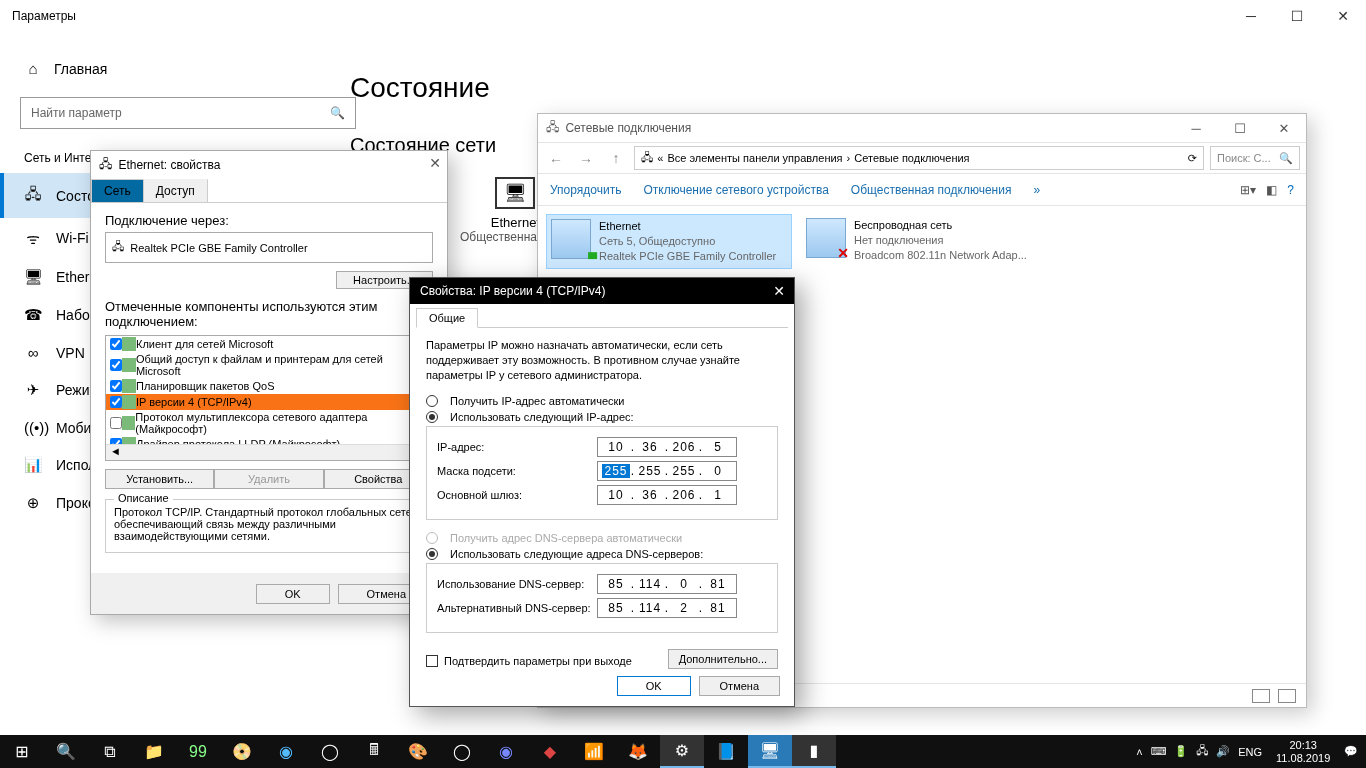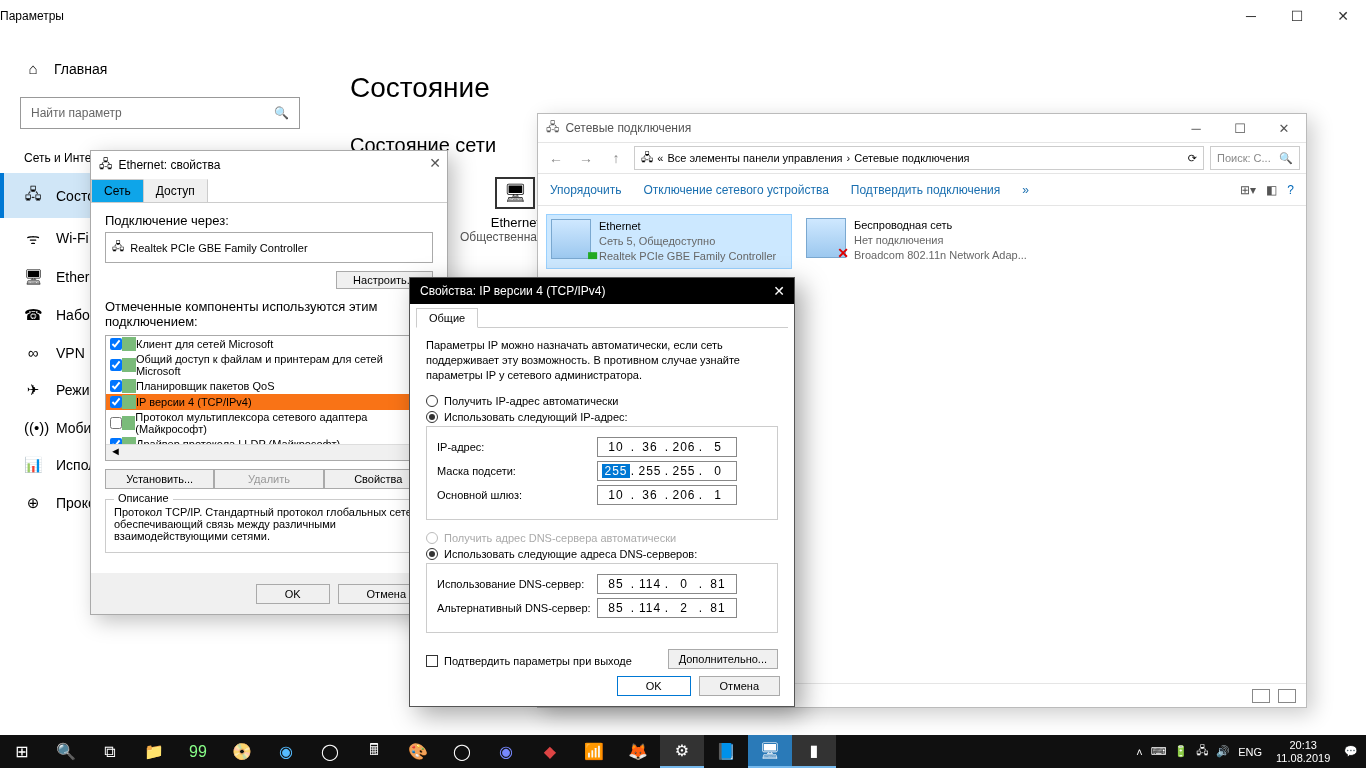--- a/index.html
+++ b/index.html
@@ -1,46 +1,46 @@
 <!DOCTYPE html>
 <html><head>
 <meta charset="utf-8">
 <style>
 * { box-sizing: border-box; margin: 0; padding: 0; font-family: "Segoe UI", Tahoma, sans-serif; }
 body { width: 1366px; height: 768px; background: #fff; overflow: hidden; position: relative; font-size: 12px; }
 
 
 .settings-win { position: absolute; top: 0; left: 0; width: 1366px; height: 735px; background: #fff; }
-.settings-titlebar { height: 32px; display: flex; align-items: center; }
+.settings-titlebar { height: 32px; display: flex; align-items: center; padding-left: 12px; }
 .settings-title { font-size: 12px; }
 .win-controls { position: absolute; right: 0; top: 0; display: flex; }
 .win-btn { width: 46px; height: 32px; display: flex; align-items: center; justify-content: center; font-size: 14px; color: #333; }
 .settings-body { display: flex; }
 .settings-sidebar { width: 320px; padding: 20px 0 0 20px; }
 .home-row { display: flex; align-items: center; gap: 12px; font-size: 14px; padding: 8px 0 20px 4px; }
-.search-box { width: 280px; height: 32px; border: 1px solid #999; display: flex; align-items: center; padding: 0 10px; justify-content: space-between; color: #666; }
+.search-box { width: 336px; height: 32px; border: 1px solid #999; display: flex; align-items: center; padding: 0 10px; justify-content: space-between; color: #666; }
 .sidebar-heading { font-size: 12px; margin: 22px 0 8px 4px; }
 .nav-item { display: flex; align-items: center; gap: 14px; padding: 10px 0 10px 4px; font-size: 14px; width: 290px; }
 .nav-item.active { background: #d0e6f7; border-left: 4px solid #0078d4; margin-left: -20px; padding-left: 20px; }
 .nav-icon { width: 18px; text-align: center; font-size: 15px; }
 .settings-main { padding: 40px 0 0 30px; }
 .page-title { font-size: 28px; font-weight: 300; margin-bottom: 30px; }
 .section-title { font-size: 20px; font-weight: 400; margin-bottom: 20px; }
 .eth-diagram { display: flex; flex-direction: column; align-items: center; margin-left: 110px; }
 .eth-box { width: 40px; height: 32px; border: 2px solid #333; display: flex; align-items: center; justify-content: center; font-size: 18px; }
 .eth-lbl { font-size: 13px; margin-top: 6px; }
 .eth-desc { font-size: 12px; color: #555; }
 .help-text { position: absolute; right: 90px; top: 110px; font-size: 14px; color: #0067b8; }
 
 
 .eth-props { position: absolute; left: 90px; top: 150px; width: 358px; height: 465px; background: #f0f0f0; border: 1px solid #aaa; box-shadow: 6px 6px 20px rgba(0,0,0,0.25); }
 .eth-props-title { height: 28px; display: flex; align-items: center; padding-left: 8px; gap: 6px; background: #fff; font-size: 12px; }
 .eth-close { position: absolute; right: 6px; top: 4px; font-size: 14px; color: #555; }
 .tabs-row { display: flex; border-bottom: 1px solid #ccc; background: #fff; }
-.tab { padding: 4px 12px; font-size: 12px; border: 1px solid #ccc; border-bottom: none; background: #0ea5e9; margin-right: -1px; }
+.tab { padding: 4px 12px; font-size: 12px; border: 1px solid #ccc; border-bottom: none; background: #0369a1; margin-right: -1px; }
 .tab.inactive { background: #f0f0f0; border-top: 1px solid transparent; }
 .eth-body { padding: 10px 14px; background: #fff; margin: 0; height: 370px; }
 .lbl { font-size: 13px; margin-bottom: 4px; }
 .adapter-box { border: 1px solid #aaa; padding: 5px 6px; display: flex; align-items: center; gap: 6px; font-size: 11px; background: #fff; }
 .cfg-btn { float: right; margin-top: 8px; padding: 2px 16px; font-size: 11px; border: 1px solid #aaa; background: #f0f0f0; }
 .comp-list { border: 1px solid #aaa; height: 126px; margin-top: 6px; overflow: hidden; background: #fff; font-size: 11px; position: relative; }
 .comp-item { display: flex; align-items: center; gap: 0; padding: 1px 4px; }
 .comp-item.sel { background: #f97316; }
 .chk { width: 12px; height: 12px; }
 .comp-icon { width: 14px; height: 14px; background: #7abb7a; display: inline-block; }
@@ -54,21 +54,21 @@
 .foot-btn { padding: 3px 28px; font-size: 11px; border: 1px solid #aaa; background: #f0f0f0; }
 
 
 .ipv4-props { position: absolute; left: 409px; top: 277px; width: 386px; height: 430px; background: #fff; border: 1px solid #555; box-shadow: 8px 8px 24px rgba(0,0,0,0.35); }
 .ipv4-title { height: 26px; background: #000; color: #fff; display: flex; align-items: center; padding-left: 10px; font-size: 12px; }
 .ipv4-close { position: absolute; right: 0; top: 0; width: 30px; height: 26px; background: #000; color: #fff; display: flex; align-items: center; justify-content: center; font-size: 14px; }
 .ipv4-tabstrip { display: flex; border-bottom: 1px solid #ccc; margin: 4px 6px 0; }
 .ipv4-tab { padding: 3px 12px; border: 1px solid #ccc; border-bottom: 1px solid #fff; font-size: 11px; margin-bottom: -1px; }
 .ipv4-body { padding: 10px 16px; font-size: 11px; }
 .ipv4-info { margin-bottom: 12px; line-height: 1.35; }
-.radio-row { display: flex; align-items: center; gap: 6px; margin: 4px 0; }
+.radio-row { display: flex; align-items: center; gap: 12px; margin: 4px 0; }
 .radio { width: 12px; height: 12px; border: 1px solid #333; border-radius: 50%; display: inline-flex; align-items: center; justify-content: center; }
 .radio.sel::after { content: ""; width: 6px; height: 6px; background: #333; border-radius: 50%; }
 .radio.dis { border-color: #bbb; }
 .ip-group { border: 1px solid #ccc; padding: 6px 10px 10px; margin-top: -1px; margin-bottom: 12px; }
 .ip-row { display: flex; align-items: center; margin: 4px 0; }
 .ip-lbl { width: 160px; }
 .ip-field { width: 140px; border: 1px solid #888; height: 20px; display: flex; align-items: center; justify-content: center; letter-spacing: 1px; font-family: monospace; font-size: 12px; }
 .ip-oct { width: 28px; text-align: center; }
 .ip-oct.hl { background: #0078d4; color: #fff; }
 .ip-dot { width: 6px; text-align: center; }
@@ -205,21 +205,21 @@
       <span style="margin-left:auto">⟳</span>
     </div>
     <div class="nc-search">
       <span>Поиск: С...</span>
       <span>🔍</span>
     </div>
   </div>
   <div class="nc-toolbar">
     <span>Упорядочить</span>
     <span>Отключение сетевого устройства</span>
-    <span>Подтвердить подключения</span>
+    <span>Общественная подключения</span>
     <span>»</span>
     <div class="nc-toolbar-right">
       <span>⊞▾</span>
       <span>◧</span>
       <span style="color:#0067b8">?</span>
     </div>
   </div>
   <div class="nc-content">
     <div class="nc-item sel">
       <div class="nc-icon bars"></div>

